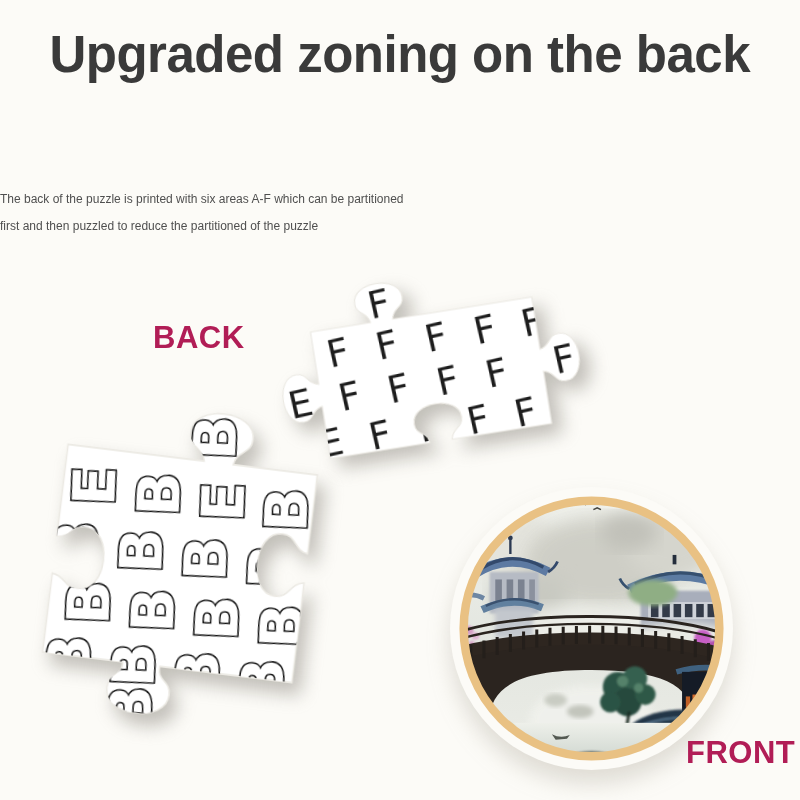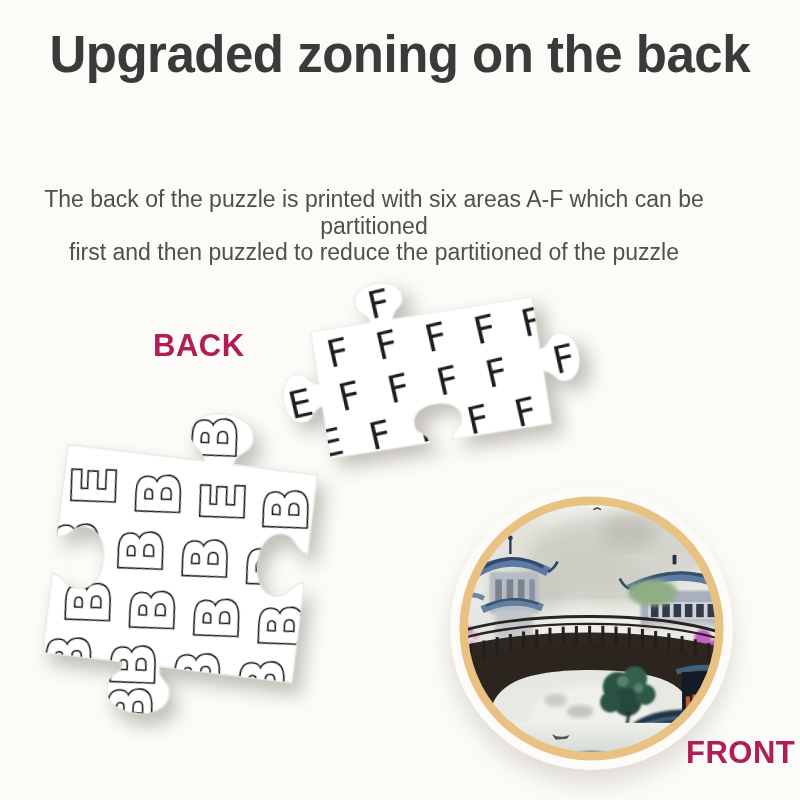--- a/index.html
+++ b/index.html
@@ -21,34 +21,34 @@
     position:absolute; top:24px; left:0; right:50px;
     text-align:right;
     color:var(--heading);
     font-weight:700;
     font-size:51px;
     line-height:61px;
     letter-spacing:-0.5px;
   }
   .subtext{
     position:absolute; top:186px; left:0; right:52px;
-    text-align:center;
+    text-align:left;
     color:var(--body);
-    font-size:23px;
+    font-size:12px;
     line-height:26.5px;
     font-weight:400;
   }
   .zone-label{
     position:absolute;
     color:var(--accent);
     font-weight:700;
     font-size:31px;
     letter-spacing:0.5px;
   }
-  #back-label{ left:153px; top:328px; }
+  #back-label{ left:153px; top:320px; }
   #front-label{ left:686px; top:735px; }
   .piece{
     position:absolute;
     filter:drop-shadow(9px 11px 9px rgba(125,120,110,0.45));
   }
   #piece-ef{ left:268px; top:266px; transform:rotate(-9deg); }
   #piece-b{ left:44px; top:396px; transform:rotate(7deg); }
   .piece path.body{ fill:#ffffff; stroke:#eceae4; stroke-width:1.5; }
   .letter-outline{
     font-family:"DejaVu Sans", sans-serif;

